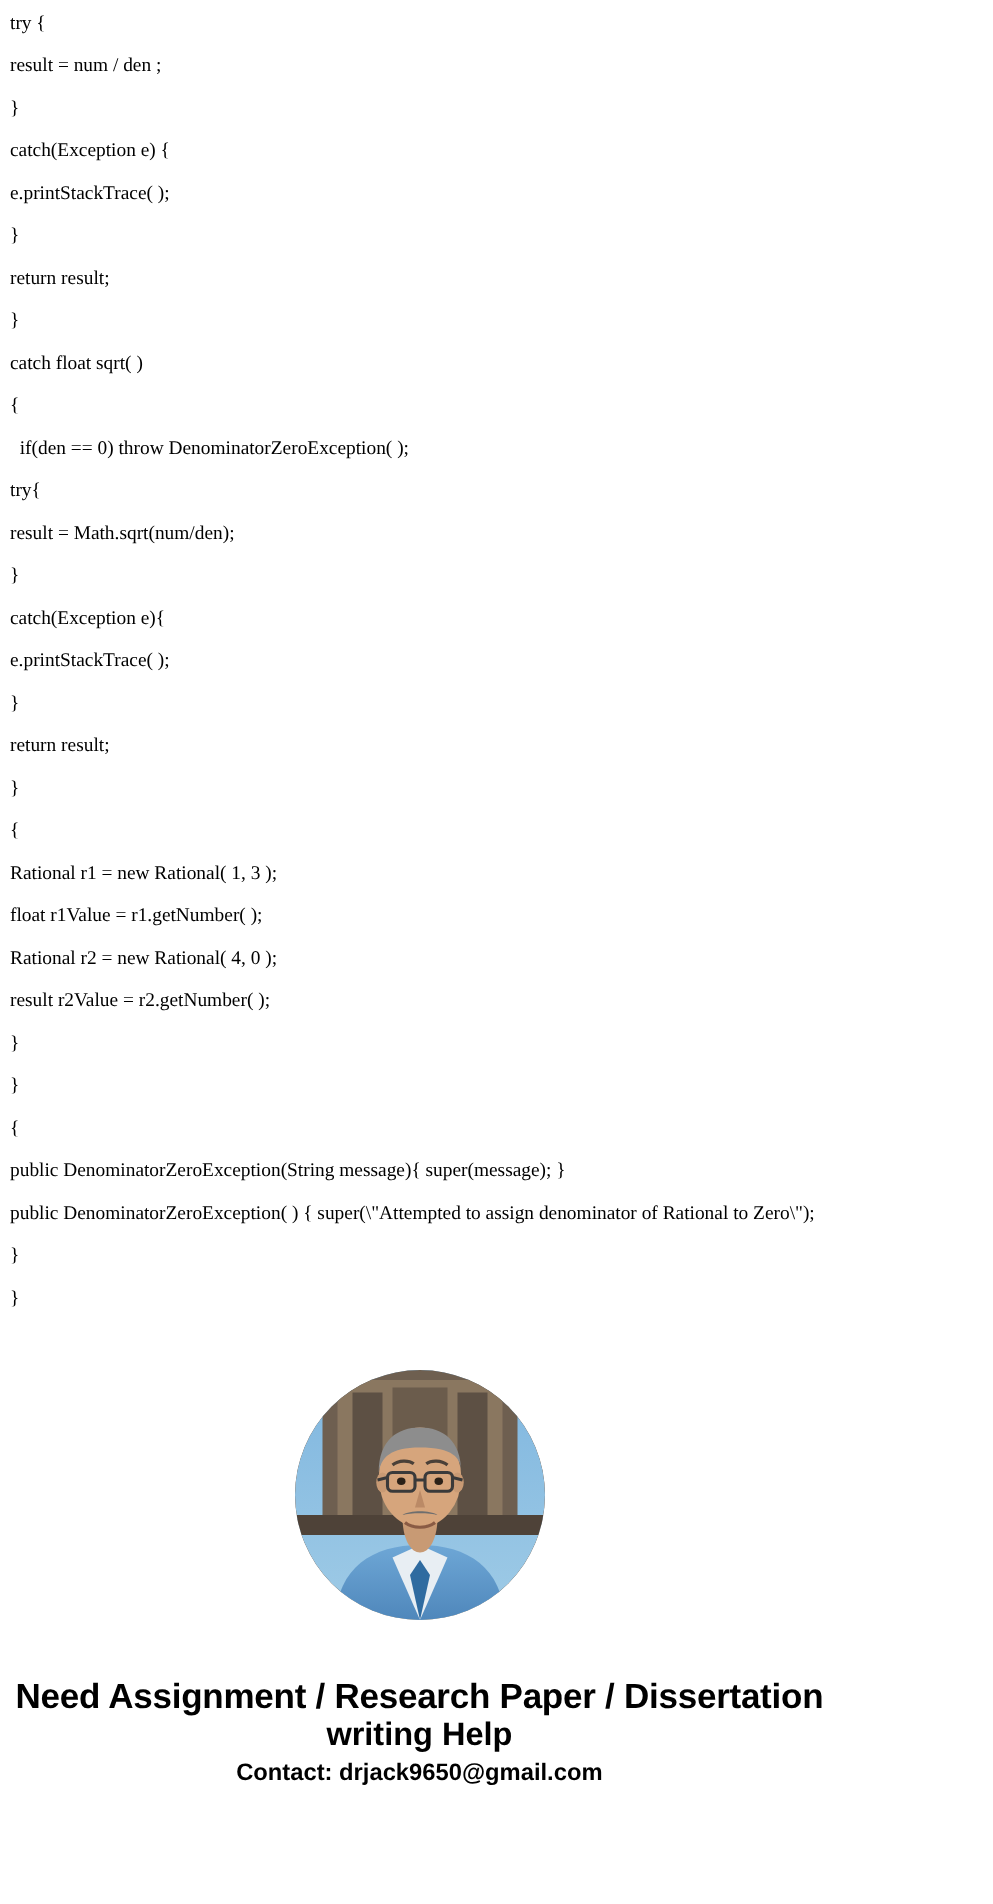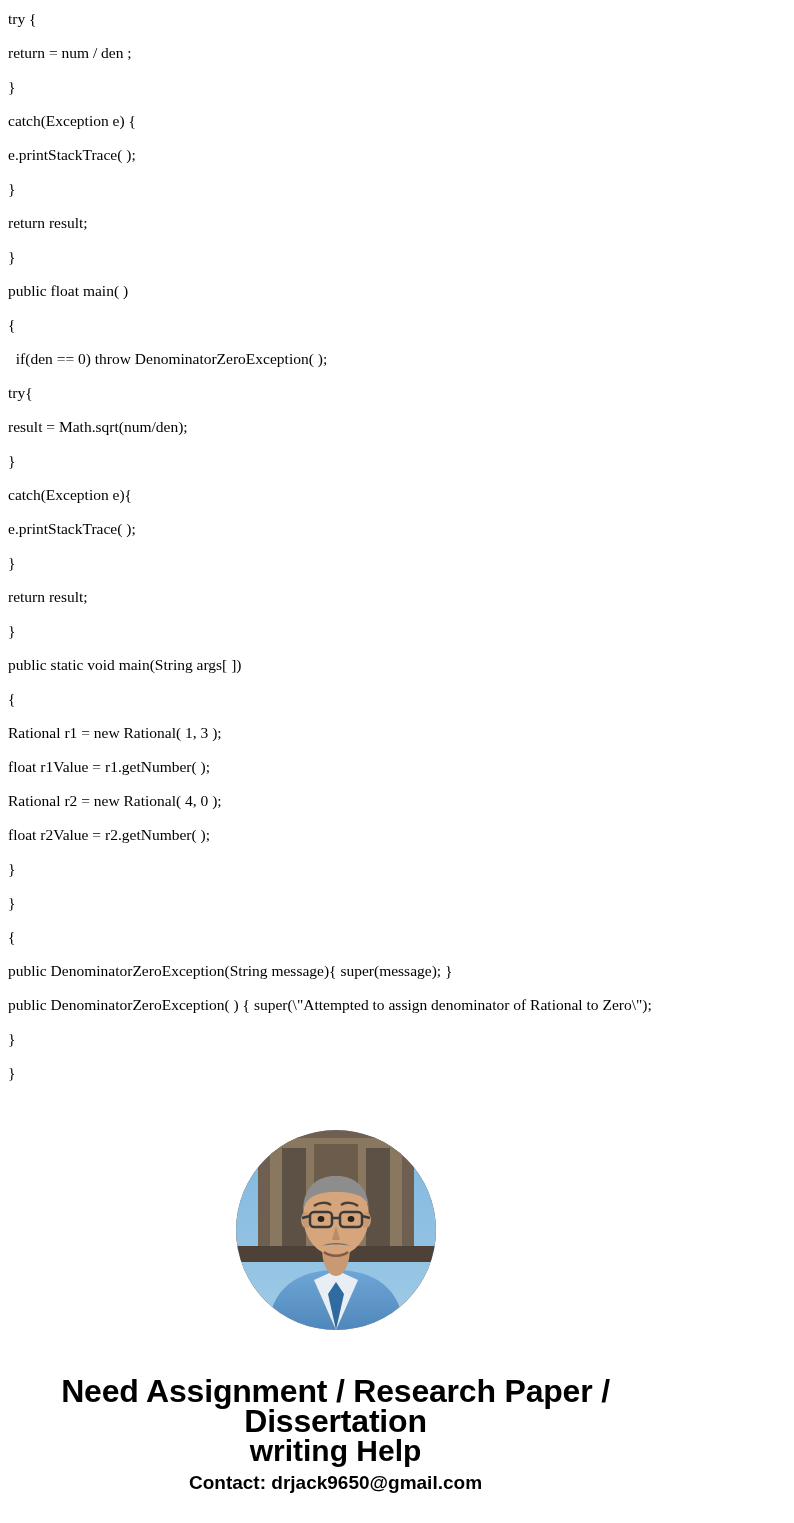--- a/index.html
+++ b/index.html
@@ -45,65 +45,64 @@
     display: block;
   }
   .footer {
     margin-top: 46px;
     text-align: center;
     font-family: "Liberation Sans", sans-serif;
     font-weight: bold;
     color: #000000;
   }
   .footer-line1 {
-    font-size: 32px;
+    font-size: 28px;
     line-height: 30px;
     letter-spacing: -0.2px;
   }
   .footer-line2 {
-    font-size: 30px;
+    font-size: 26px;
     line-height: 30px;
   }
   .footer-contact {
     margin-top: 2px;
     font-size: 19px;
     line-height: 30px;
   }
 </style>
 </head>
 <body>
 
 <div class="page">
 
   <div class="code-block">
     <div class="code-line">try {</div>
-    <div class="code-line">return = num / den ;</div>
+    <div class="code-line">result = num / den ;</div>
     <div class="code-line">}</div>
     <div class="code-line">catch(Exception e) {</div>
     <div class="code-line">e.printStackTrace( );</div>
     <div class="code-line">}</div>
     <div class="code-line">return result;</div>
     <div class="code-line">}</div>
-    <div class="code-line">public float main( )</div>
+    <div class="code-line">catch float sqrt( )</div>
     <div class="code-line">{</div>
     <div class="code-line">  if(den == 0) throw DenominatorZeroException( );</div>
     <div class="code-line">try{</div>
     <div class="code-line">result = Math.sqrt(num/den);</div>
     <div class="code-line">}</div>
     <div class="code-line">catch(Exception e){</div>
     <div class="code-line">e.printStackTrace( );</div>
     <div class="code-line">}</div>
     <div class="code-line">return result;</div>
     <div class="code-line">}</div>
-    <div class="code-line">public static void main(String args[ ])</div>
     <div class="code-line">{</div>
     <div class="code-line">Rational r1 = new Rational( 1, 3 );</div>
     <div class="code-line">float r1Value = r1.getNumber( );</div>
     <div class="code-line">Rational r2 = new Rational( 4, 0 );</div>
-    <div class="code-line">float r2Value = r2.getNumber( );</div>
+    <div class="code-line">result r2Value = r2.getNumber( );</div>
     <div class="code-line">}</div>
     <div class="code-line">}</div>
     <div class="code-line">{</div>
     <div class="code-line">public DenominatorZeroException(String message){ super(message); }</div>
     <div class="code-line">public DenominatorZeroException( ) { super(\"Attempted to assign denominator of Rational to Zero\"); }</div>
     <div class="code-line">}</div>
   </div>
 
   <div class="avatar-wrap">
     <div class="avatar">

